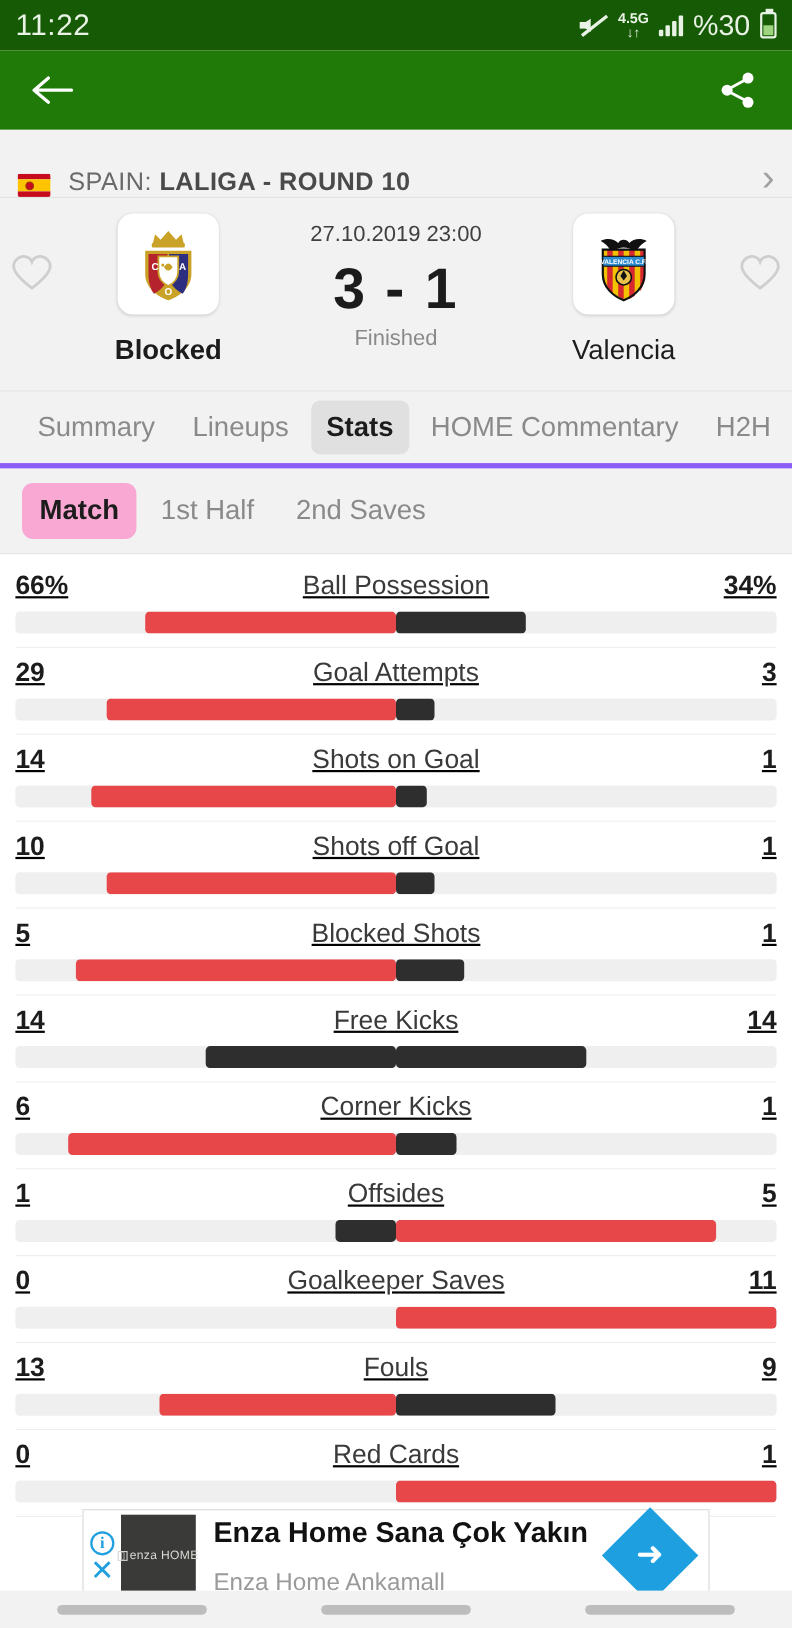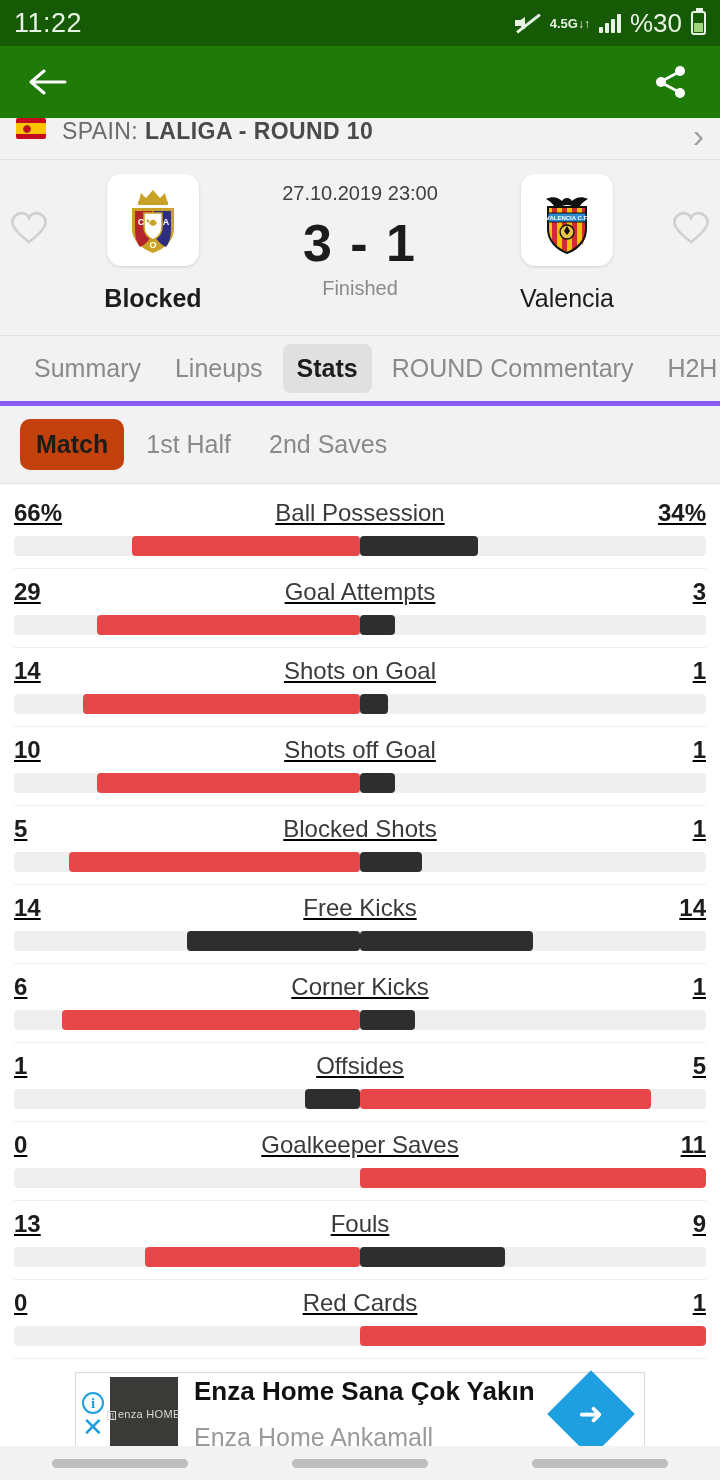--- a/index.html
+++ b/index.html
@@ -22,21 +22,21 @@
   .mute-icon { position:relative; width:26px; height:22px; }
   .mute-icon .spk {
     position:absolute; left:1px; top:5px; width:0; height:0;
     border-style:solid; border-width:6px 9px 6px 0; border-color:transparent #e9f3e5 transparent transparent;
   }
   .mute-icon .body { position:absolute; left:0px; top:8px; width:6px; height:6px; background:#e9f3e5; }
   .mute-icon .slash {
     position:absolute; left:-1px; top:10px; width:29px; height:3px;
     background:#e9f3e5; transform:rotate(-38deg); transform-origin:center;
   }
-  .net { display:flex; align-items:center; line-height:1; }
+  .net { display:flex; flex-direction:column; align-items:center; line-height:1; }
   .net-g { font-size:13px; font-weight:bold; }
   .net-ar { font-size:12px; margin-top:1px; }
   .bars { display:flex; align-items:flex-end; gap:2px; height:20px; }
   .bars i { display:block; width:4px; background:#e9f3e5; border-radius:1px; }
   .bars i:nth-child(1){height:6px;} .bars i:nth-child(2){height:10px;}
   .bars i:nth-child(3){height:14px;} .bars i:nth-child(4){height:19px;}
   .status-batt-text { font-size:26px; }
   .batt { width:15px; height:24px; border:2px solid #e9f3e5; border-radius:3px; position:relative; }
   .batt:before { content:""; position:absolute; top:-5px; left:3px; width:7px; height:3px; background:#e9f3e5; }
   .batt i { position:absolute; bottom:1px; left:1px; right:1px; height:45%; background:#9ed47e; }
@@ -44,22 +44,22 @@
   
   .appbar {
     height:72px; background:#1F7A08;
     display:flex; align-items:center; justify-content:space-between;
     padding:0 26px;
   }
   .icon-btn { width:46px; height:46px; display:flex; align-items:center; justify-content:center; cursor:pointer; }
 
   
   .league-row {
-    height:42px; background:#f2f2f2;
-    display:flex; align-items:flex-start; padding:0 16px;
+    height:62px; background:#f2f2f2;
+    display:flex; align-items:flex-end; padding:0 16px;
     border-bottom:1px solid #e2e2e2; cursor:pointer;
   }
   .flag { width:30px; height:21px; position:relative; border-radius:2px; overflow:hidden; flex:none; }
   .flag .s1 { position:absolute; top:0; left:0; right:0; height:25%; background:#C60B1E; }
   .flag .s2 { position:absolute; top:25%; left:0; right:0; height:50%; background:#FFC400; }
   .flag .s3 { position:absolute; bottom:0; left:0; right:0; height:25%; background:#C60B1E; }
   .flag .crest { position:absolute; left:7px; top:7px; width:8px; height:8px; border-radius:50%; background:#C60B1E; border:1px solid #9c3b12; }
   .league-name { margin-left:16px; font-size:23px; color:#6a6a6a; letter-spacing:.4px; }
   .league-name b { color:#4a4a4a; font-weight:bold; }
   .chev-right { margin-left:auto; color:#a0a0a0; font-size:34px; line-height:1; font-weight:300; }
@@ -94,21 +94,21 @@
     white-space:nowrap; cursor:pointer;
   }
   .tab.active { background:#e0e0e0; color:#1c1c1c; font-weight:bold; }
 
   
   .subtabs {
     height:78px; background:#f2f2f2; display:flex; align-items:center;
     padding:0 20px; gap:6px; border-bottom:1px solid #e2e2e2;
   }
   .subtab { font-size:25px; color:#8a8a8a; padding:11px 16px; border-radius:10px; white-space:nowrap; cursor:pointer; }
-  .subtab.active { background:#c2410c; color:#1c1c1c; font-weight:bold; }
+  .subtab.active { background:#f9a8d4; color:#1c1c1c; font-weight:bold; }
 
   
   .stats { background:#fff; padding-top:6px; }
   .stat-row { padding:9px 14px 0; }
   .stat-head { display:flex; align-items:baseline; justify-content:space-between; margin-bottom:9px;text-decoration:underline; }
   .stat-val { font-size:24px; font-weight:bold; color:#1c1c1c; width:90px; }
   .stat-val.right { text-align:right; }
   .stat-label { font-size:24px; color:#3a3a3a; flex:1; text-align:center; }
   .track {
     position:relative; height:20px; background:#efefef; border-radius:4px; overflow:hidden;
@@ -128,21 +128,21 @@
   .ad-side { width:34px; height:100%; display:flex; flex-direction:column; align-items:center; justify-content:center; gap:4px; }
   .ad-i { width:22px; height:22px; border:2px solid #1e9fe0; border-radius:50%; color:#1e9fe0; font-size:15px; font-weight:bold; display:flex; align-items:center; justify-content:center; font-family:"Liberation Serif", serif; cursor:pointer; }
   .ad-x { color:#1e9fe0; font-size:26px; line-height:18px; cursor:pointer; }
   .ad-thumb {
     width:68px; height:74px; background:#3a3a38; display:flex; align-items:center; justify-content:center; flex:none;
   }
   .ad-logo { color:#d8d8d4; font-size:11px; letter-spacing:.3px; white-space:nowrap; }
   .ad-logo .mark { display:inline-block; border:1px solid #d8d8d4; font-size:7px; padding:0 1px; margin-right:2px; vertical-align:middle;}
   .ad-text { flex:1; padding-left:16px; overflow:hidden; }
   .ad-title { font-size:26px; font-weight:bold; color:#111; white-space:nowrap; }
-  .ad-sub { font-size:25px; color:#9a9a9a; white-space:nowrap; margin-top:16px;text-decoration:underline; }
+  .ad-sub { font-size:22px; color:#9a9a9a; white-space:nowrap; margin-top:16px;text-decoration:underline; }
   .ad-cta {
     width:62px; height:62px; background:#1e9fe0; transform:rotate(45deg);
     margin-right:22px; display:flex; align-items:center; justify-content:center; flex:none; cursor:pointer;
   }
   .ad-cta span { transform:rotate(-45deg); color:#fff; font-size:30px; line-height:1; }
 
   
   .navbar {
     position:absolute; left:0; bottom:0; width:720px; height:34px;
     background:#f2f2f2; display:flex; align-items:center; justify-content:space-around;
@@ -274,21 +274,21 @@
     <svg width="44" height="40" viewBox="0 0 44 40">
       <path d="M22 36 C6 24 2 16 8 10 C13 5 20 7 22 12 C24 7 31 5 36 10 C42 16 38 24 22 36 Z" fill="none" stroke="#cfcfcf" stroke-width="2.6"></path>
     </svg>
   </div>
 </div>
 
 <div class="tabs" id="tabs">
     <div class="tab">Summary</div>
     <div class="tab">Lineups</div>
     <div class="tab active">Stats</div>
-    <div class="tab">ROUND Commentary</div>
+    <div class="tab">HOME Commentary</div>
     <div class="tab">H2H</div>
     <div class="tab">S</div>
   </div>
 
 <div class="subtabs" id="subtabs">
     <div class="subtab active">Match</div>
     <div class="subtab">1st Half</div>
     <div class="subtab">2nd Saves</div>
   </div>
 

